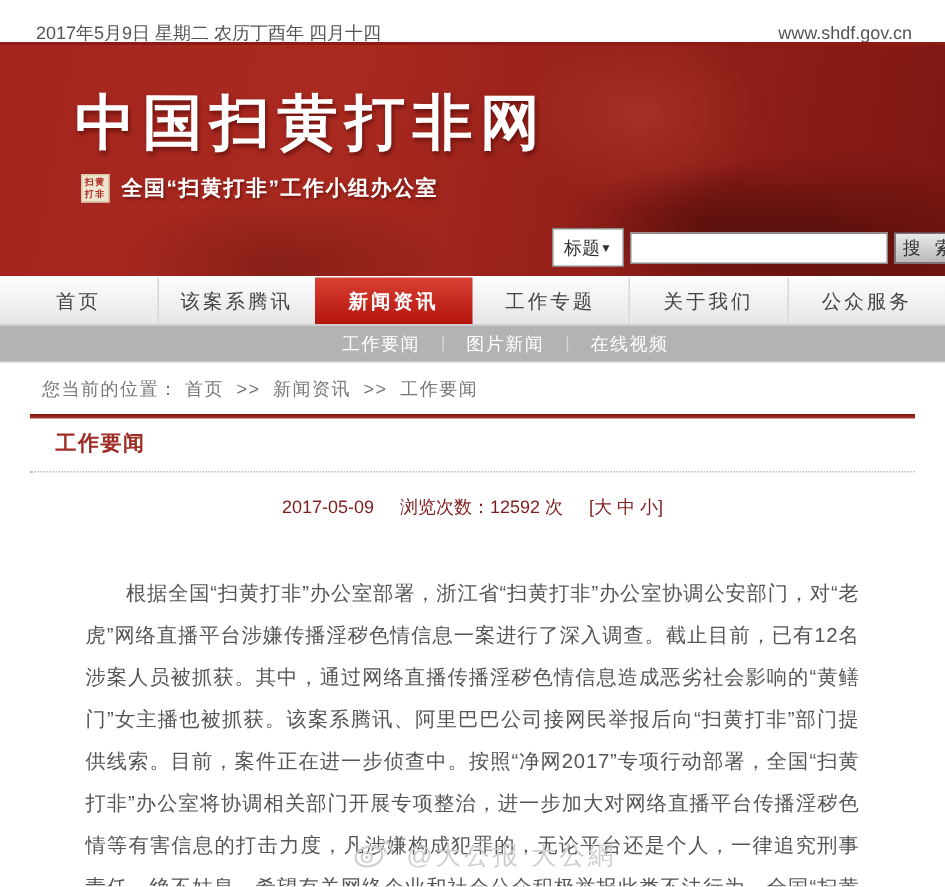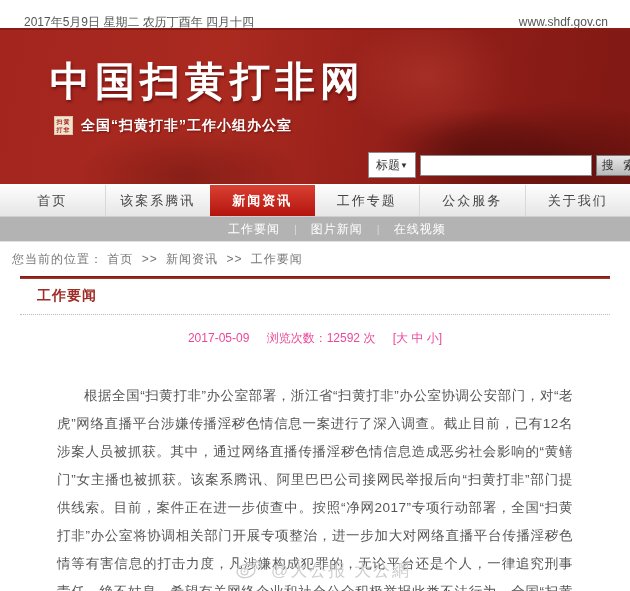--- a/index.html
+++ b/index.html
@@ -48,34 +48,34 @@
                      border-left:none; }
   .nav-item.active + .nav-item { border-left:none;text-align:center; }
 
   
   .subnav { height:25px; background:#b3b3b3; display:flex; align-items:center; gap:14px;
             padding-left:228px; font-size:12px; color:#fff; border-bottom:1px solid #e2e2e2; }
   .subnav .sep { color:#d8d8d8; font-size:11px; }
   .subnav-item { cursor:pointer; letter-spacing:1px; }
 
   
-  .crumbrow { padding:9px 12px 7px; font-size:12px; color:#777; letter-spacing:1px; }
+  .crumbrow { padding:9px 28px 7px; font-size:12px; color:#777; letter-spacing:1px; }
   .crumbrow a { color:#777; text-decoration:none; }
   .crumb-sep { margin:0 4px; }
 
   .redline { height:3px; margin:1px 20px 0; background:linear-gradient(#7c150f,#aa3a31); }
 
   .section-head { margin:0 20px; padding:8px 17px 9px; font-size:14px; font-weight:bold;
                   color:#9e2d26; border-bottom:1px dotted #bcbcbc; letter-spacing:1px; }
 
   
   .article { position:relative; }
   .art-title { margin-top:17px; text-align:center; font-size:18px; color:#4a4a4a;
                letter-spacing:1px; }
-  .art-meta { margin-top:15px; text-align:center; font-size:12px; color:#ec4899; }
+  .art-meta { margin-top:15px; text-align:center; font-size:12px; color:#7f1d1d; }
   .art-meta span { margin:0 7px; }
   .size-ctl { cursor:pointer; }
   .art-body { margin:35px 57px 0; font-size:13.5px; line-height:28px; color:#555;
               text-indent:2em; text-align:justify; letter-spacing:0.5px; }
 
   
   .watermark { position:absolute; left:235px; top:556px; display:flex; align-items:center; gap:8px;
                color:#cfcfcf; font-size:17px; letter-spacing:2px; }
 </style>
 </head>
@@ -102,22 +102,22 @@
       <input type="text" value="" style="">
       <button class="search-btn">搜 索</button>
     </div>
   </div>
 
   <div class="nav">
     <div class="nav-item">首页</div>
     <div class="nav-item">该案系腾讯</div>
     <div class="nav-item active">新闻资讯</div>
     <div class="nav-item">工作专题</div>
+    <div class="nav-item">关于我们</div>
     <div class="nav-item">公众服务</div>
-    <div class="nav-item">关于我们</div>
   </div>
 
   <div class="subnav">
     <span class="subnav-item">工作要闻</span>
     <span class="sep">|</span>
     <span class="subnav-item">图片新闻</span>
     <span class="sep">|</span>
     <span class="subnav-item">在线视频</span>
   </div>
 

